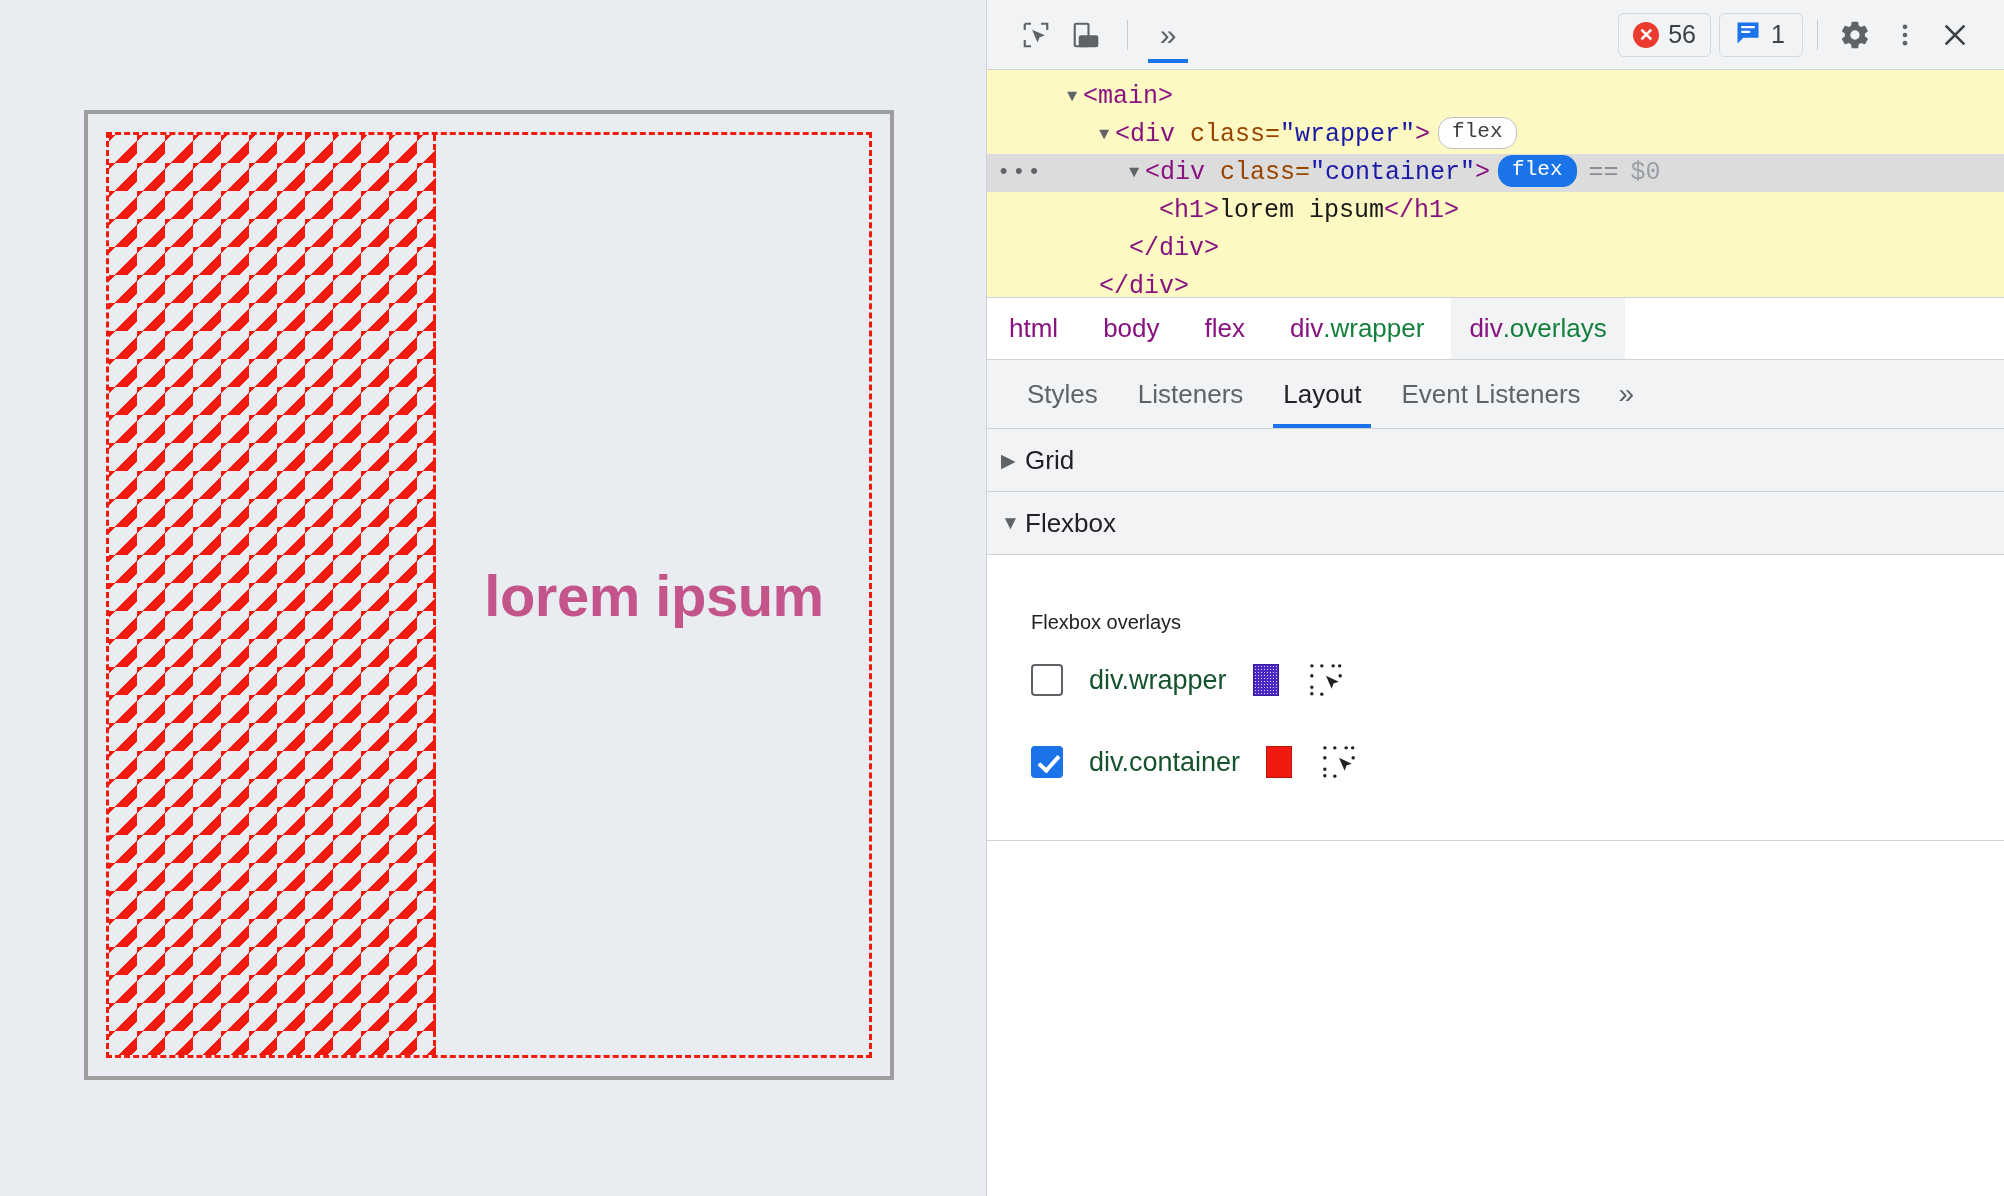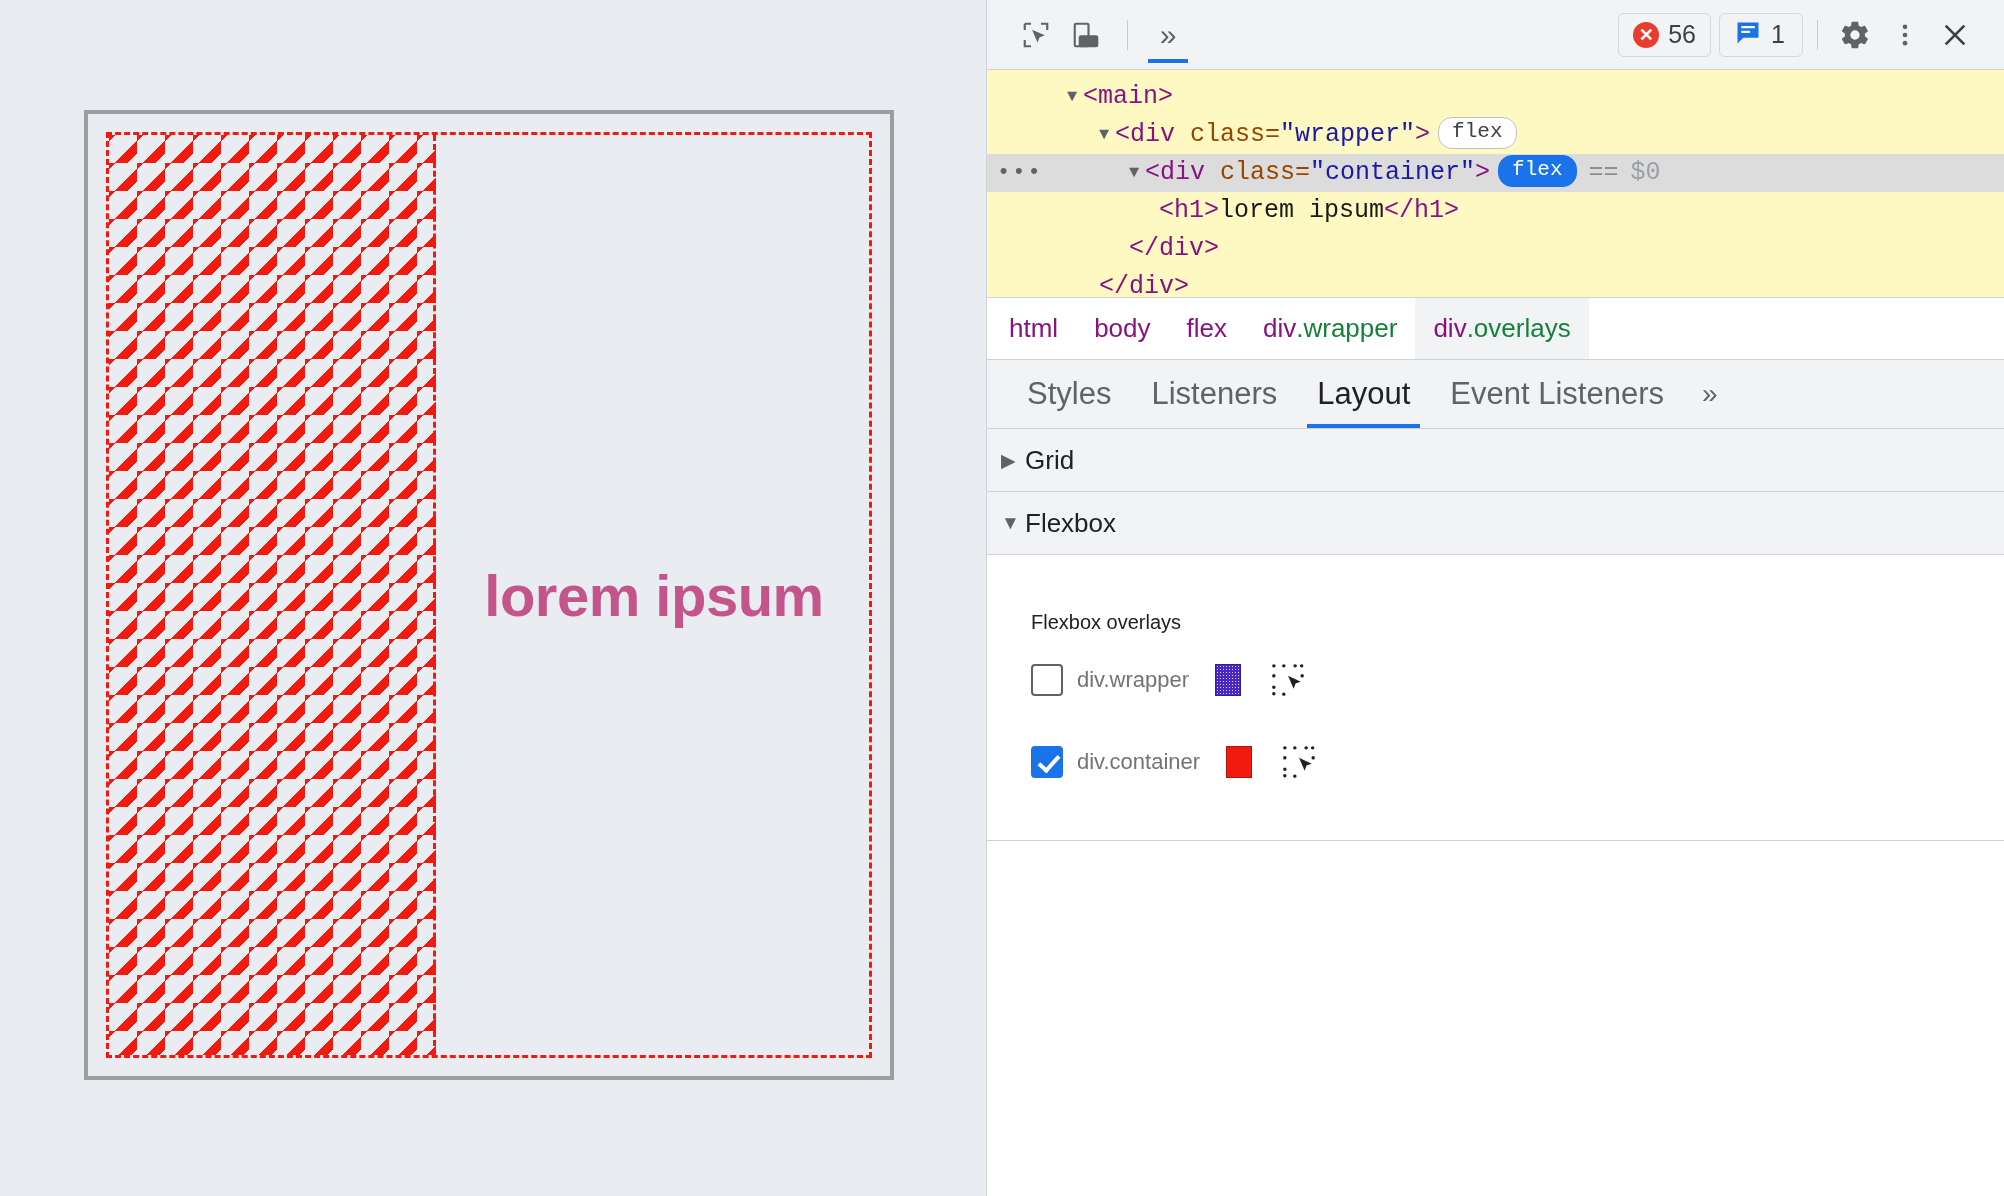--- a/index.html
+++ b/index.html
@@ -188,20 +188,21 @@
   .eqeq { color: #8a8f94; margin-left: 12px; }
 
   
   .crumbs {
     flex: 0 0 62px;
     background: #fff;
     border-top: 1px solid #cfd3d9;
     display: flex;
     align-items: stretch;
     font-size: 26px;
+    gap: 9px;
   }
   .crumb {
     display: flex; align-items: center;
     padding: 0 18px;
     color: #881280;
     white-space: nowrap;
   }
   .crumb:first-child { padding-left: 22px; }
   .crumb.selected { background: #f1f3f4; }
   .crumb .cls { color: #15803d; }
@@ -212,21 +213,21 @@
     background: #f1f3f4;
     border-top: 1px solid #cfd3d9;
     border-bottom: 1px solid #cfd3d9;
     display: flex;
     align-items: stretch;
     padding-left: 20px;
   }
   .ptab {
     display: flex; align-items: center;
     padding: 0 20px;
-    font-size: 31px;
+    font-size: 26px;
     color: #5f6368;
     position: relative;
     white-space: nowrap;
   }
   .ptab.active { color: #202124; }
   .ptab.active::after {
     content: "";
     position: absolute;
     left: 10px; right: 10px; bottom: 0;
     height: 4px; background: #1a73e8;
@@ -277,23 +278,23 @@
   .cb.checked::after {
     content: "";
     position: absolute;
     left: 10px; top: 3px;
     width: 8px; height: 17px;
     border: solid #fff;
     border-width: 0 4px 4px 0;
     transform: rotate(42deg);
   }
   .ov-label {
-    color: #737373;
-    font-size: 22px;
-    margin-left: 14px;
+    color: #14532d;
+    font-size: 27px;
+    margin-left: 26px;
     white-space: nowrap;
   }
   .swatch {
     width: 26px; height: 32px;
     margin-left: 26px;
     border: 1px solid rgba(0,0,0,0.25);
     flex: 0 0 26px;
   }
   .pick-icon {
     width: 34px; height: 34px;

